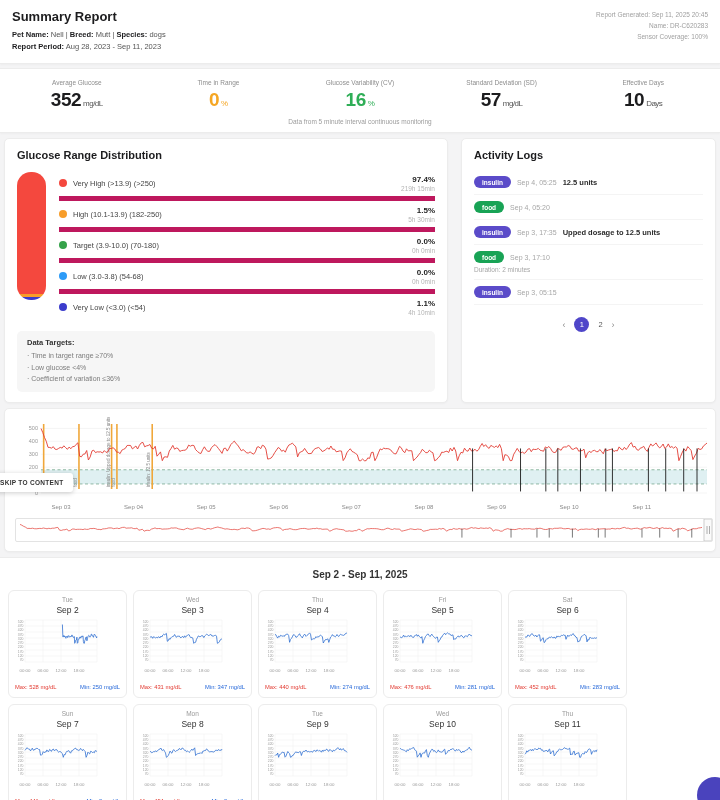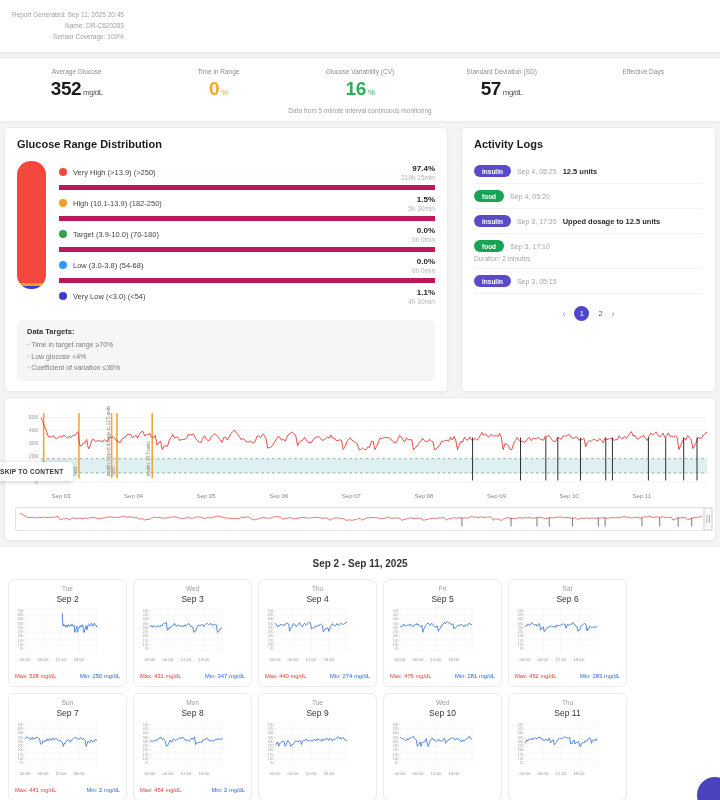--- a/index.html
+++ b/index.html
@@ -66,20 +66,37 @@
   .dfoot{display:flex;justify-content:space-between;padding:0 3px;margin-top:5px}
   .dmax{font-size:5.8px;color:#e23b32}
   .dmin{font-size:5.8px;color:#2668d9}
   .nodata{font-size:7px;color:#888;text-align:center;margin-top:42px}
   #corner{position:absolute;right:-13px;bottom:-13px;width:36px;height:36px;border-radius:50%;background:#4a43bd}
 </style>
 </head>
 <body>
 
 <div id="header" class="card">
+  <div>
+    <h1>Summary Report</h1>
+    <div class="meta">
+      <b>Pet Name:</b>
+      <span>Nell</span>
+      <span>|</span>
+      <b>Breed:</b>
+      <span>Mutt</span>
+      <span>|</span>
+      <b>Species:</b>
+      <span>dogs</span>
+    </div>
+    <div class="meta">
+      <b>Report Period:</b>
+      <span>Aug 28, 2023 - Sep 11, 2023</span>
+    </div>
+  </div>
   <div class="gen">
     <div>Report Generated: Sep 11, 2025 20:45</div>
     <div>Name: DR-C620283</div>
     <div>Sensor Coverage: 100%</div>
   </div>
 </div>
 
 <div id="stats" class="card">
   <div class="stats-row" id="stats-row">
       <div class="stat">
@@ -93,20 +110,21 @@
       <div class="stat">
         <div class="lb">Glucose Variability (CV)</div>
         <div class="vl" style="color: rgb(47, 174, 87);">16<span class="un" style="color: rgb(47, 174, 87);">%</span></div>
       </div>
       <div class="stat">
         <div class="lb">Standard Deviation (SD)</div>
         <div class="vl" style="color: rgb(28, 28, 30);">57<span class="un" style="color: rgb(85, 85, 85);">mg/dL</span></div>
       </div>
       <div class="stat">
         <div class="lb">Effective Days</div>
+        <div class="vl" style="color: rgb(28, 28, 30);">10<span class="un" style="color: rgb(85, 85, 85);">Days</span></div>
       </div>
     </div>
   <div class="footnote">Data from 5 minute interval continuous monitoring</div>
 </div>
 
 <div id="panels">
   <div id="dist-card" class="card">
     <div class="panel-title">Glucose Range Distribution</div>
     <div class="dist-body">
       <div class="vbar" id="dist-bar">

